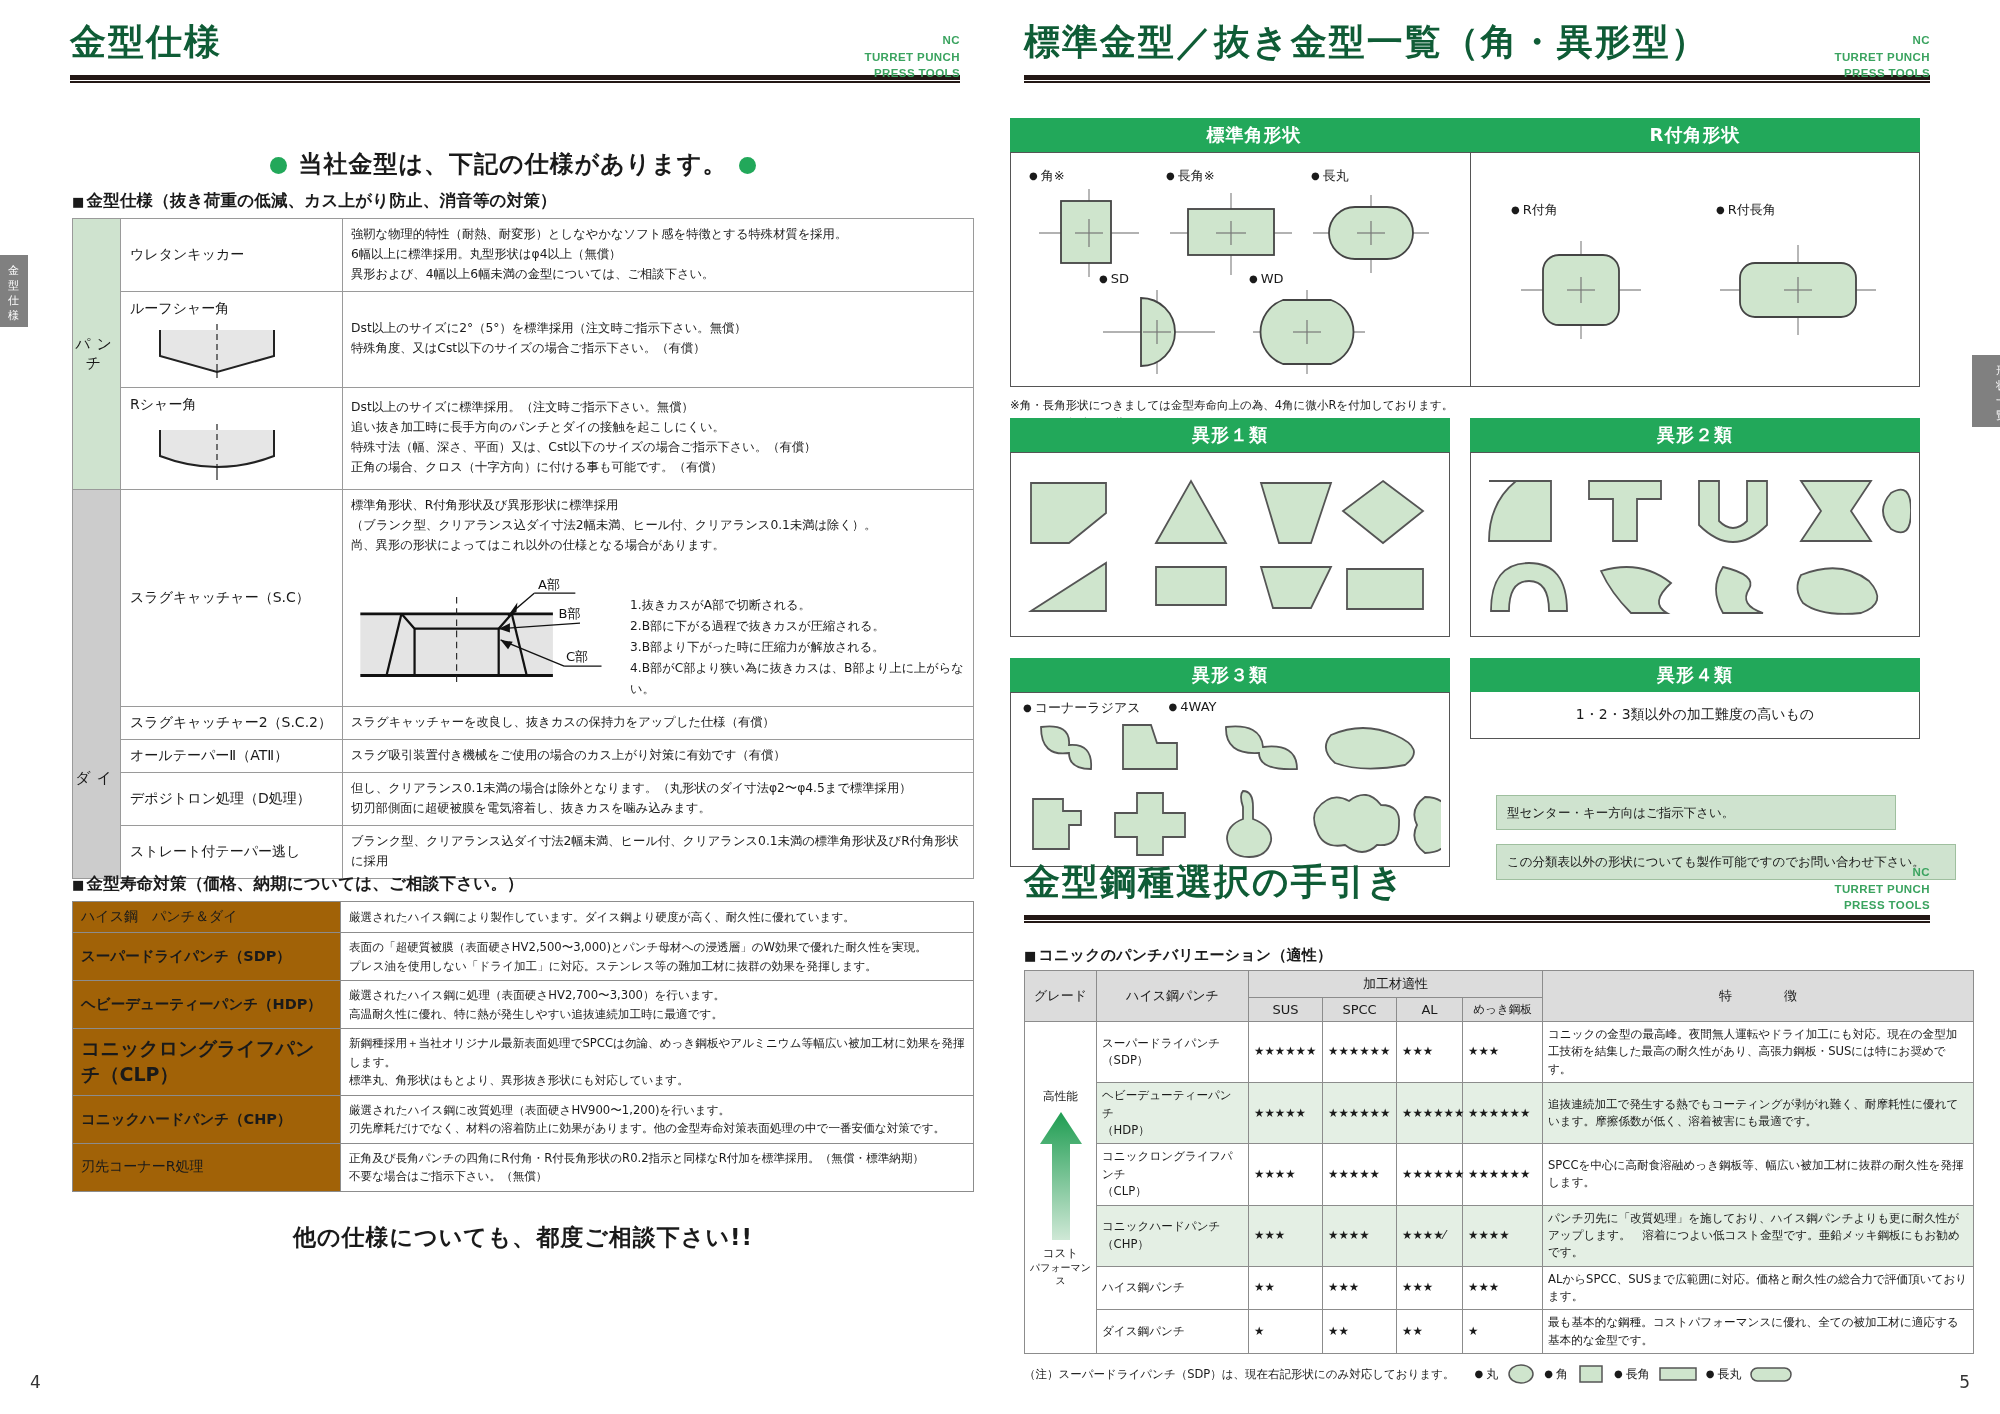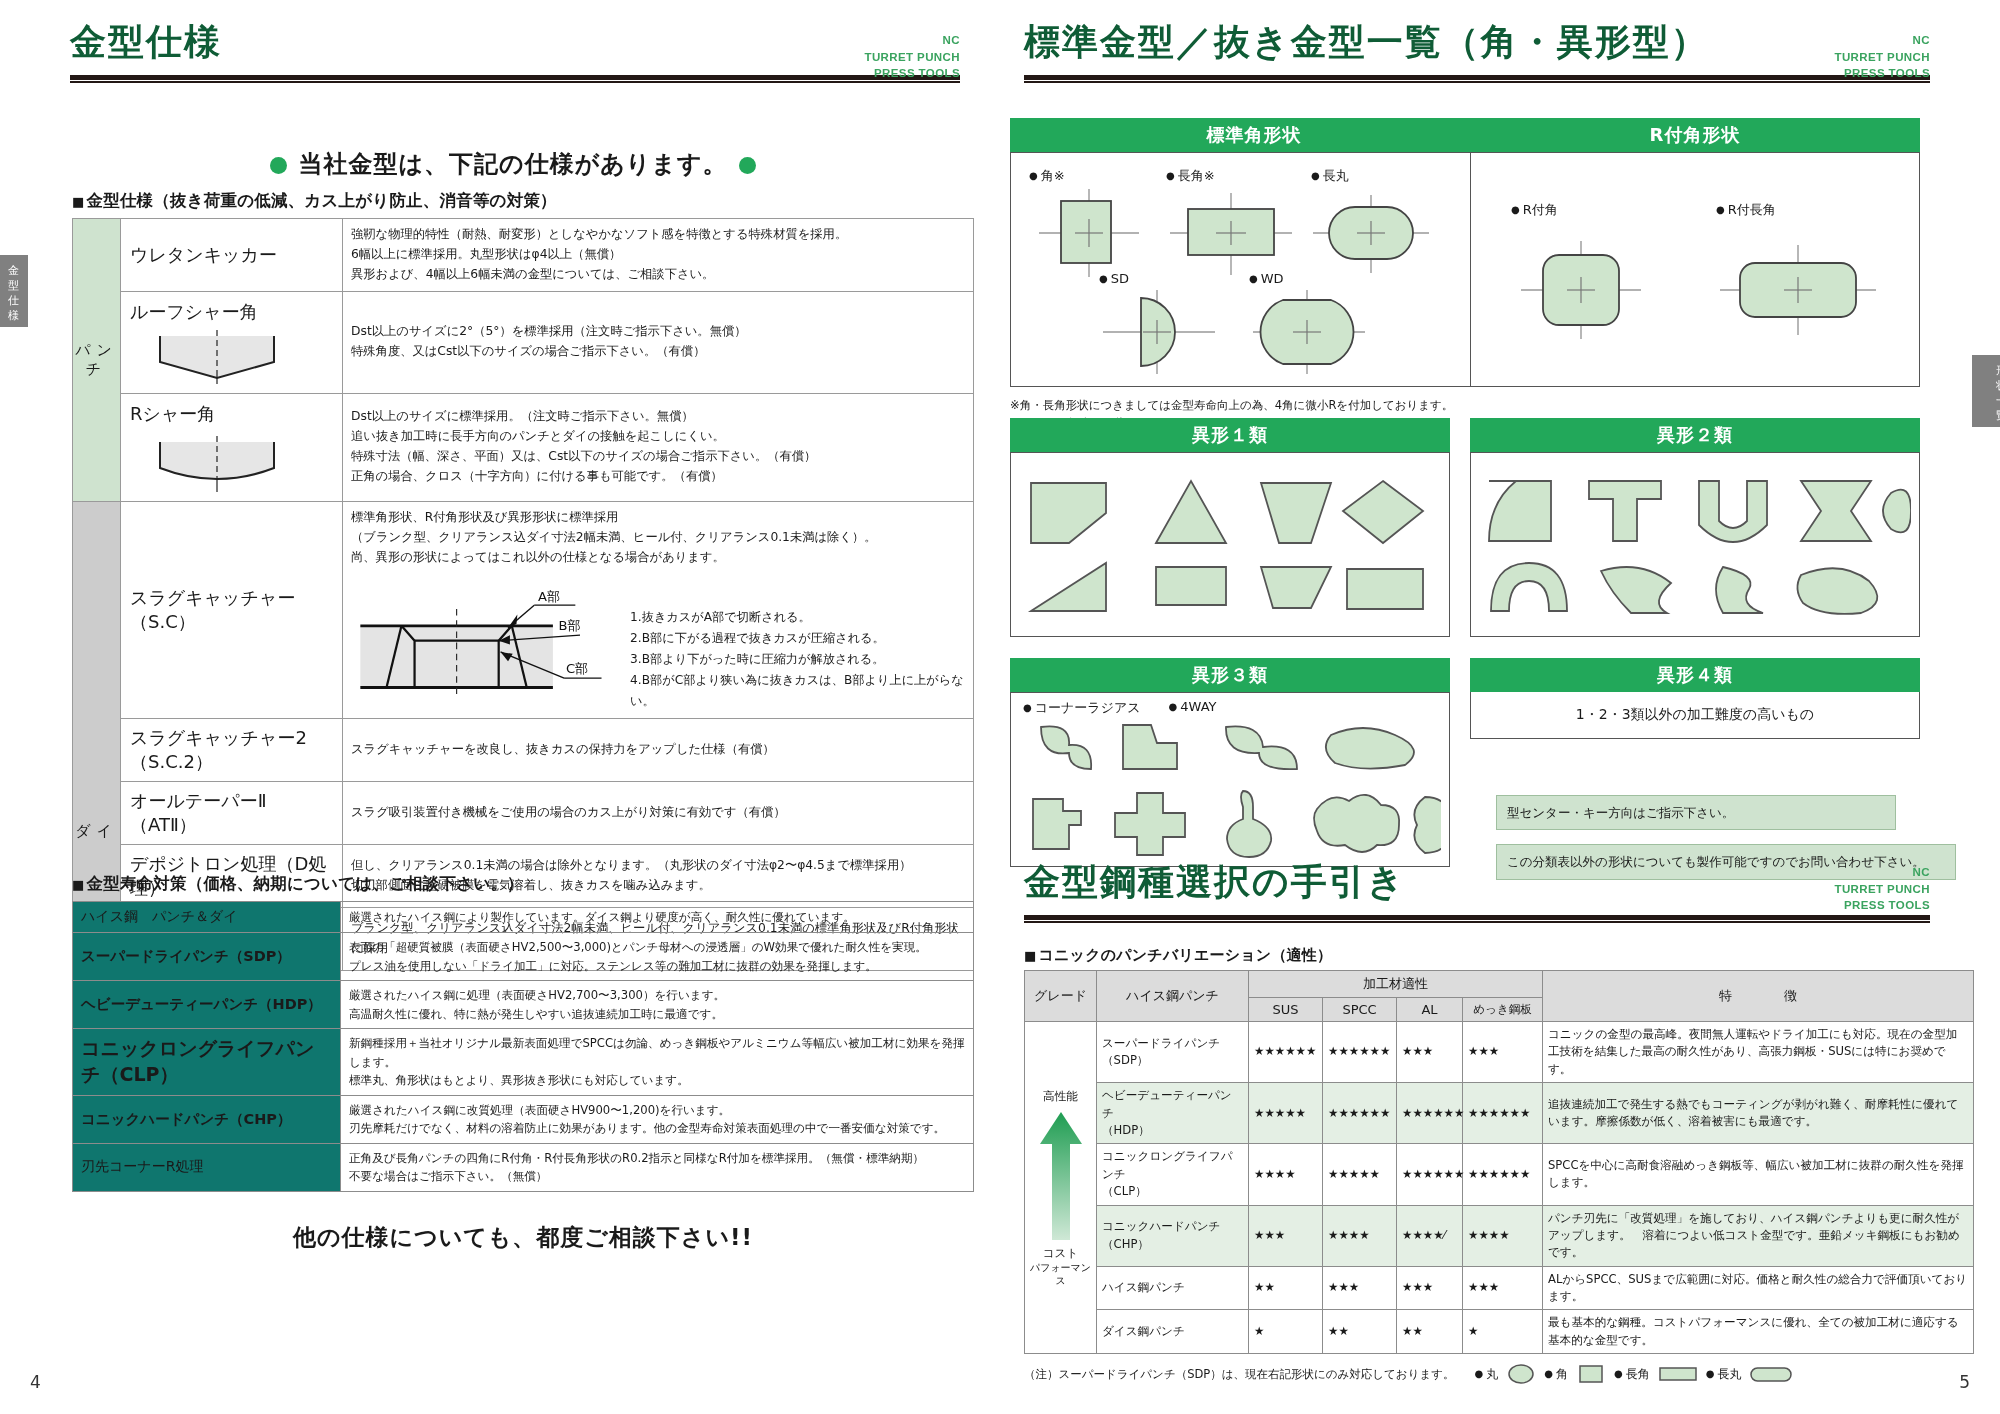--- a/index.html
+++ b/index.html
@@ -40,28 +40,28 @@
   }
   .dot { display:inline-block; width:17px; height:17px; border-radius:50%;
          background:#22a85a; vertical-align:middle; margin:0 12px; }
   .sec-h { font-size:16.5px; font-weight:bold; letter-spacing:.2px; }
   .sec-h::before { content:"■"; font-size:13px; margin-right:2px; }
 
   table.spec { border-collapse:collapse; width:100%; table-layout:fixed; }
   table.spec td { border:1px solid #9a9a9a; vertical-align:middle; }
   .c-punch { background:#cfe3cf; text-align:center; font-size:15px; letter-spacing:6px; width:48px;}
   .c-dai   { background:#cccccc; text-align:center; font-size:15px; letter-spacing:6px; width:48px;}
-  .c-name  { width:220px; padding:7px 9px; font-size:18px; }
+  .c-name  { width:220px; padding:7px 9px; font-size:14px; }
   .c-desc  { padding:6px 8px; font-size:12.3px; line-height:1.62; }
   .c-desc p { margin:0; }
 
   
   table.life { border-collapse:collapse; width:100%; table-layout:fixed; }
   table.life td { border:1px solid #8c8c8c; vertical-align:middle; }
-  .life-name { background:#0f766e; width:268px; padding:6px 8px; font-size:14px; }
+  .life-name { background:#a16207; width:268px; padding:6px 8px; font-size:14px; }
   .life-name.b { font-weight:bold; font-size:14.5px; }
   .life-desc { padding:5px 8px; font-size:11.6px; line-height:1.6; }
   .life-desc p { margin:0; }
 
   .closing { text-align:center; font-size:23px; font-weight:bold; letter-spacing:1px; }
 
   
   .side-tab {
     position:absolute; left:0; width:28px; background:#808080; color:#fff;
     font-size:11px; text-align:center; line-height:1.35; padding:9px 0;

